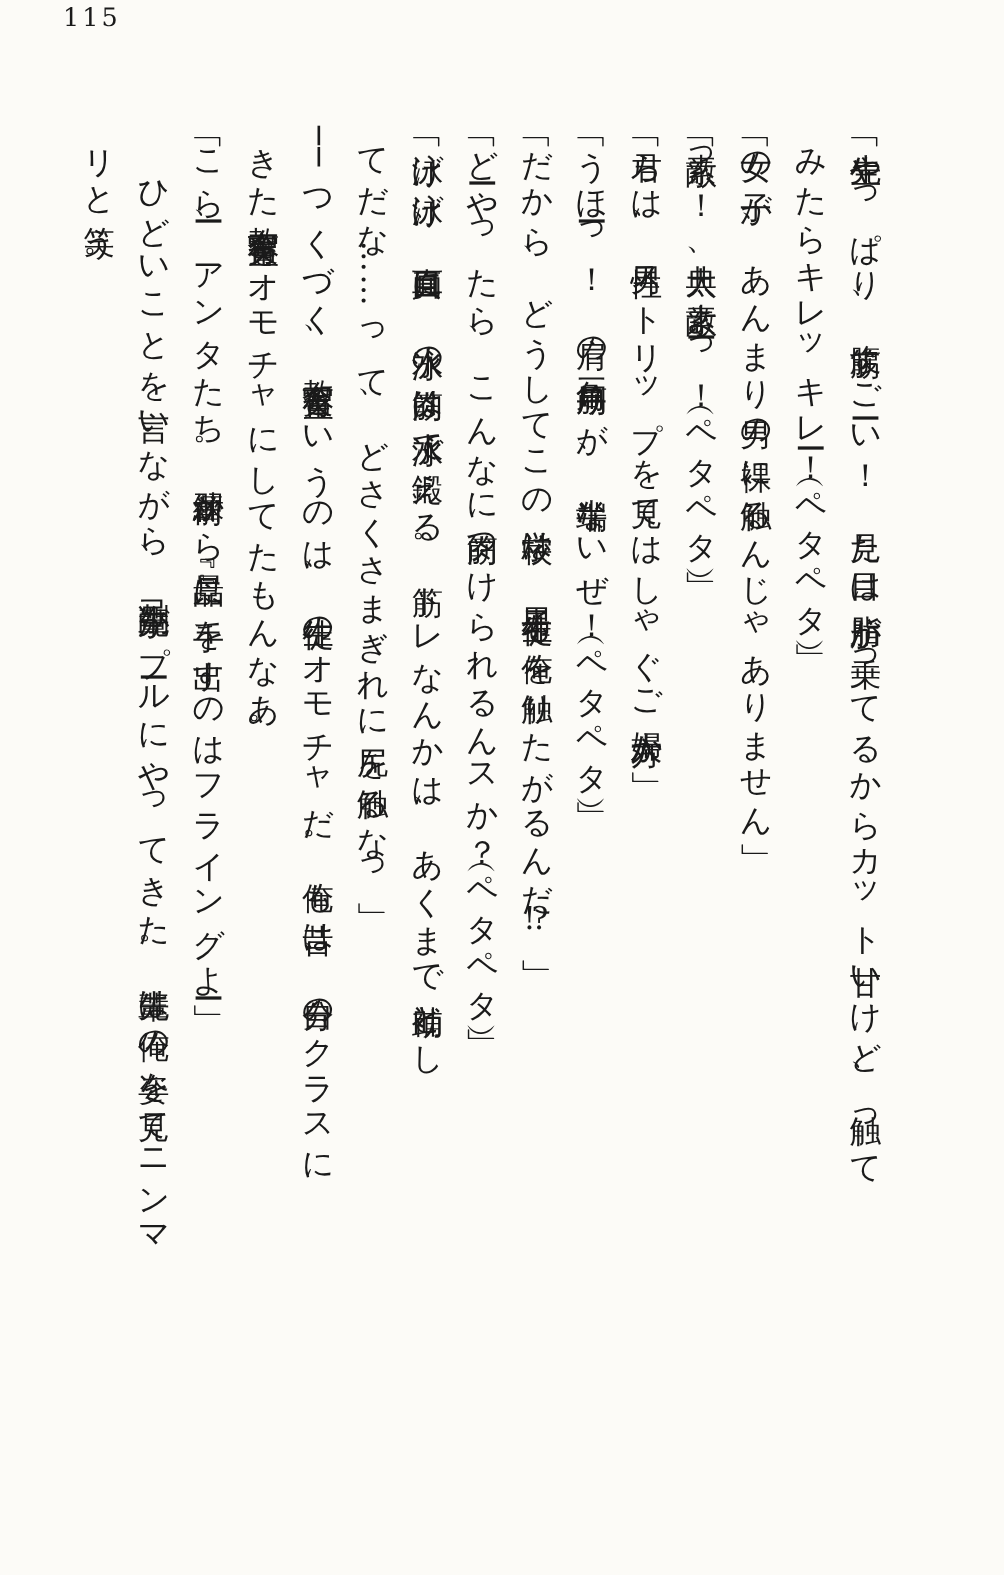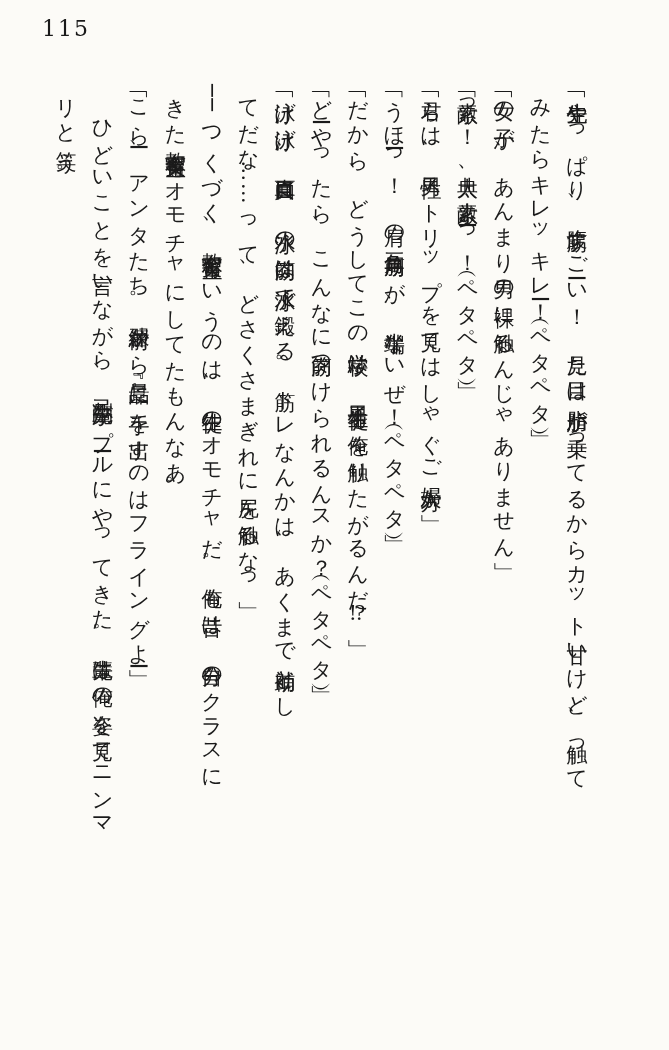--- a/index.html
+++ b/index.html
@@ -13,23 +13,23 @@
     font-family: "DejaVu Serif", "Liberation Serif", serif;
   }
   .page {
     position: relative;
     width: 669px;
     height: 1050px;
     box-sizing: border-box;
   }
   .page-number {
     position: absolute;
-    top: 16px;
+    top: 2px;
     left: 42px;
-    font-size: 22px;
+    font-size: 17px;
     letter-spacing: 2px;
     writing-mode: horizontal-tb;
   }
   .text-block {
     position: absolute;
     top: 84px;
     right: 74px;
     height: 922px;
     writing-mode: vertical-rl;
     text-orientation: mixed;

